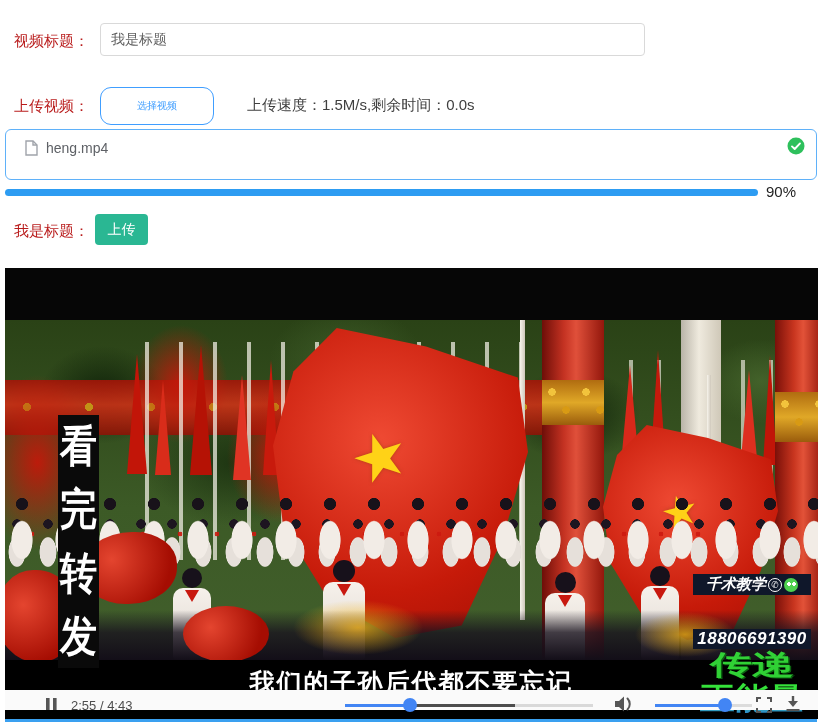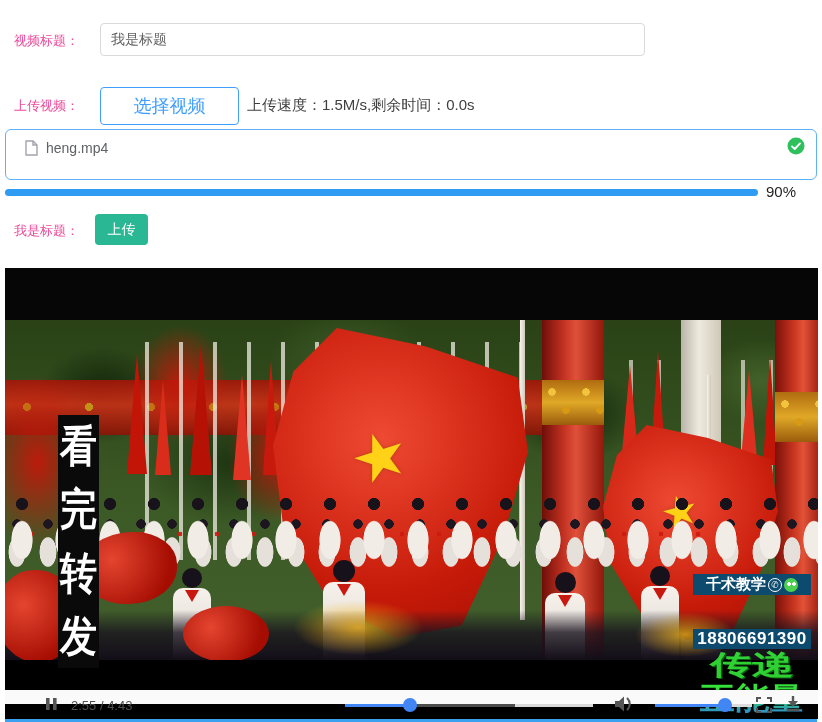--- a/index.html
+++ b/index.html
@@ -1,27 +1,27 @@
 <!DOCTYPE html>
 <html><head>
 <meta charset="utf-8">
 <style>
   * { box-sizing: border-box; margin: 0; padding: 0; }
   html,body { width:822px; height:722px; background:#fff;
     font-family:"Liberation Sans","DejaVu Sans",sans-serif; position:relative; overflow:hidden; }
   .abs { position:absolute; }
 
   
-  .form-label { position:absolute; left:14px; font-size:13px; color:#ec4899; }
+  .form-label { position:absolute; left:14px; font-size:15px; color:#b91c1c; }
   #title-input { position:absolute; left:100px; top:23px; width:545px; height:33px;
     border:1px solid #d9d9d9; border-radius:4px; padding:0 10px; font-size:14px; color:#5f5f5f;
     font-family:inherit; outline:none; }
-  #select-btn { position:absolute; left:100px; top:87px; width:139px; height:38px;
-    background:#fff; border:1px solid #409EFF; border-radius:4px; color:#409EFF;
-    font-size:18px; cursor:pointer; font-family:inherit; }
+  #select-btn { position:absolute; left:100px; top:87px; width:114px; height:38px;
+    background:#fff; border:1px solid #409EFF; border-radius:11px; color:#409EFF;
+    font-size:10px; cursor:pointer; font-family:inherit; }
   #speed-text { position:absolute; left:247px; top:96px; font-size:15px; color:#3f3f3f; }
 
   #file-box { position:absolute; left:5px; top:129px; width:812px; height:51px;
     border:1px solid #5fb1f9; border-radius:6px; background:#fff; cursor:pointer; }
   #file-box .doc-icon { position:absolute; left:18px; top:10px; }
   #file-name { position:absolute; left:40px; top:10px; font-size:14px; color:#5e6166; }
   #file-check { position:absolute; right:11px; top:7px; }
 
   #progress-bar { position:absolute; left:5px; top:189px; width:753px; height:7px;
     border-radius:4px; background:#2d9cf2; }
@@ -84,40 +84,40 @@
     width:0; height:0; border-left:7px solid transparent; border-right:7px solid transparent;
     border-top:12px solid #c8180f; }
   .pom { background:radial-gradient(circle at 32% 38%, #e4452f, #a50d02 75%); }
   .fringe { background:radial-gradient(closest-side, rgba(245,180,20,.75), transparent); }
 
   #banner { position:absolute; left:53px; top:147px; width:41px; height:253px; background:#0a0a0a;
     display:flex; flex-direction:column; align-items:center; justify-content:space-around; z-index:4; }
   #banner span { color:#fff; font-size:37px; font-weight:900; line-height:1; transform:scaleY(1.18); }
 
   #watermark { position:absolute; left:688px; top:306px; width:118px; text-align:center; z-index:4; }
-  .wm-dark { background:#0c4a6e; color:#fff; font-weight:700; }
+  .wm-dark { background:#0f172a; color:#fff; font-weight:700;font-style:italic; }
   #wm-line1 { font-size:15px; display:flex; align-items:center; justify-content:center; gap:2px; padding:1px 0; }
   .phone-badge { display:inline-flex; align-items:center; justify-content:center; width:14px; height:14px;
     border:1.5px solid #fff; border-radius:50%; font-size:9px; color:#fff; }
   .wechat-badge { display:inline-block; width:14px; height:14px; border-radius:50%;
     background:radial-gradient(circle 2px at 5px 6px,#fff 90%,transparent),
                radial-gradient(circle 2px at 10px 6px,#fff 90%,transparent), #4fd14f; }
   #wm-line2 { font-size:17px; letter-spacing:.5px;margin-top:34px; }
   #wm-line3 { color:#35e23a; font-weight:900; font-size:27px; line-height:32px;
     transform:scaleX(1.55); text-shadow:1px 1px 0 #0d6b12; opacity:.92; }
   #wm-line4 { font-size:31px; font-weight:900; line-height:36px; transform:scaleX(1.12);
     background:linear-gradient(180deg,#35e23a 35%,#2e7df0); -webkit-background-clip:text;
     background-clip:text; color:transparent; }
 
   #subtitle { position:absolute; left:0; width:100%; top:398px; text-align:center; color:#fff;
     font-size:25px; font-weight:600; letter-spacing:2px; z-index:3; }
 
   #surface { position:absolute; left:0; top:0; width:100%; height:422px; z-index:5; cursor:pointer; }
 
-  #controls { position:absolute; left:0; top:422px; width:100%; height:14px; background:#fafafa;
+  #controls { position:absolute; left:0; top:422px; width:100%; height:20px; background:#fafafa;
     box-shadow:0 -1px 0 rgba(0,0,0,.08); z-index:10; }
   #controls .btn { position:absolute; background:none; border:none; padding:0; cursor:pointer; line-height:0; }
   #pause-btn { left:40px; top:7px; }
   #time-display { position:absolute; left:66px; top:8px; font-size:13px; color:#4e4e4e; }
   #seek { left:340px; top:9px; width:248px; height:12px; cursor:pointer; }
   .track-seg { position:absolute; top:4.5px; height:3px; }
   #seek-played { left:0; width:65px; background:#4285f4; }
   #seek-buffered { left:65px; width:105px; background:#4d4d4d; }
   #seek-rest { left:170px; width:78px; background:#d9d9d9; }
   .thumb { position:absolute; top:-1px; width:14px; height:14px; border-radius:50%; background:#4285f4; cursor:pointer; }
@@ -254,20 +254,21 @@
       <span>千术教学</span>
       <span class="phone-badge">✆</span>
       <span class="wechat-badge"></span>
     </div>
     <div id="wm-line2" class="wm-dark">18806691390</div>
     <div id="wm-line3">传递</div>
     <div id="wm-line4">正能量</div>
   </div>
 
   <div id="letterbox-bottom"></div>
+  <div id="subtitle">我们的子孙后代都不要忘记</div>
 
   <div id="surface"></div>
 
   <div id="controls">
     <button class="btn" id="pause-btn">
       <span>
         <svg width="13" height="14" viewBox="0 0 13 14">
             <rect x="1" y="1" width="3.6" height="12" fill="#565656"></rect>
             <rect x="8" y="1" width="3.6" height="12" fill="#565656"></rect>
           </svg>

